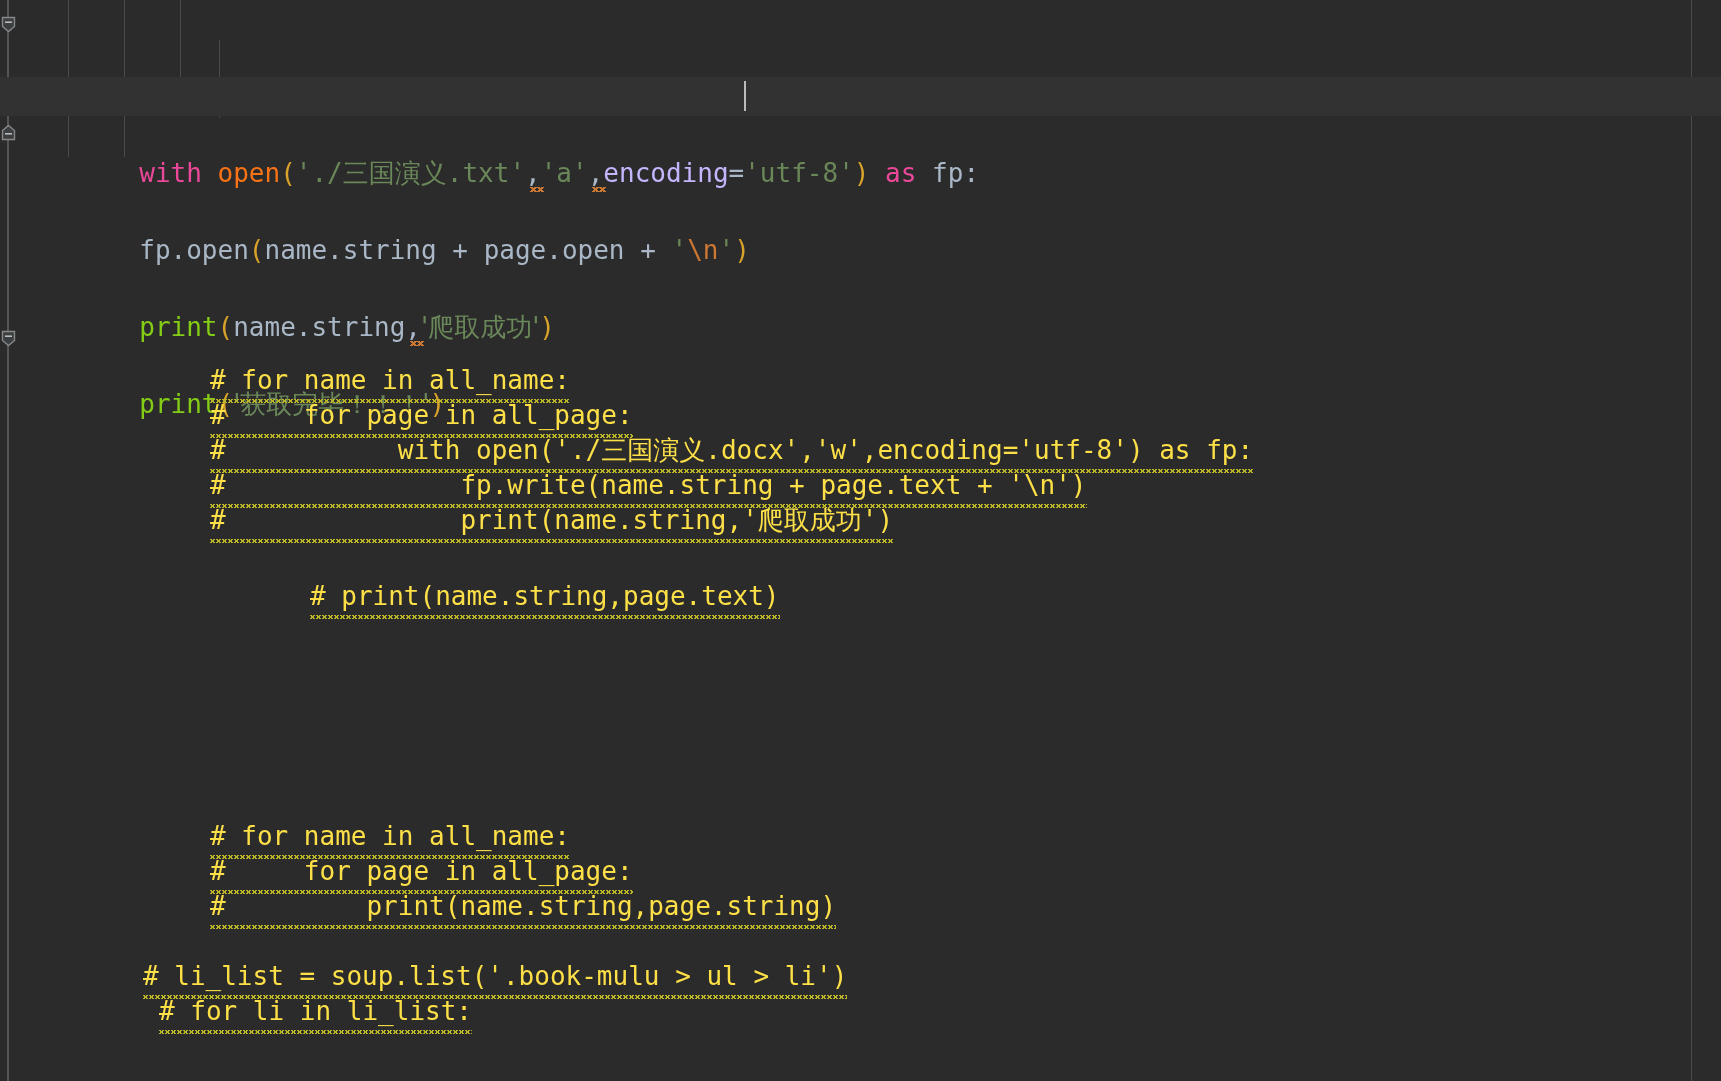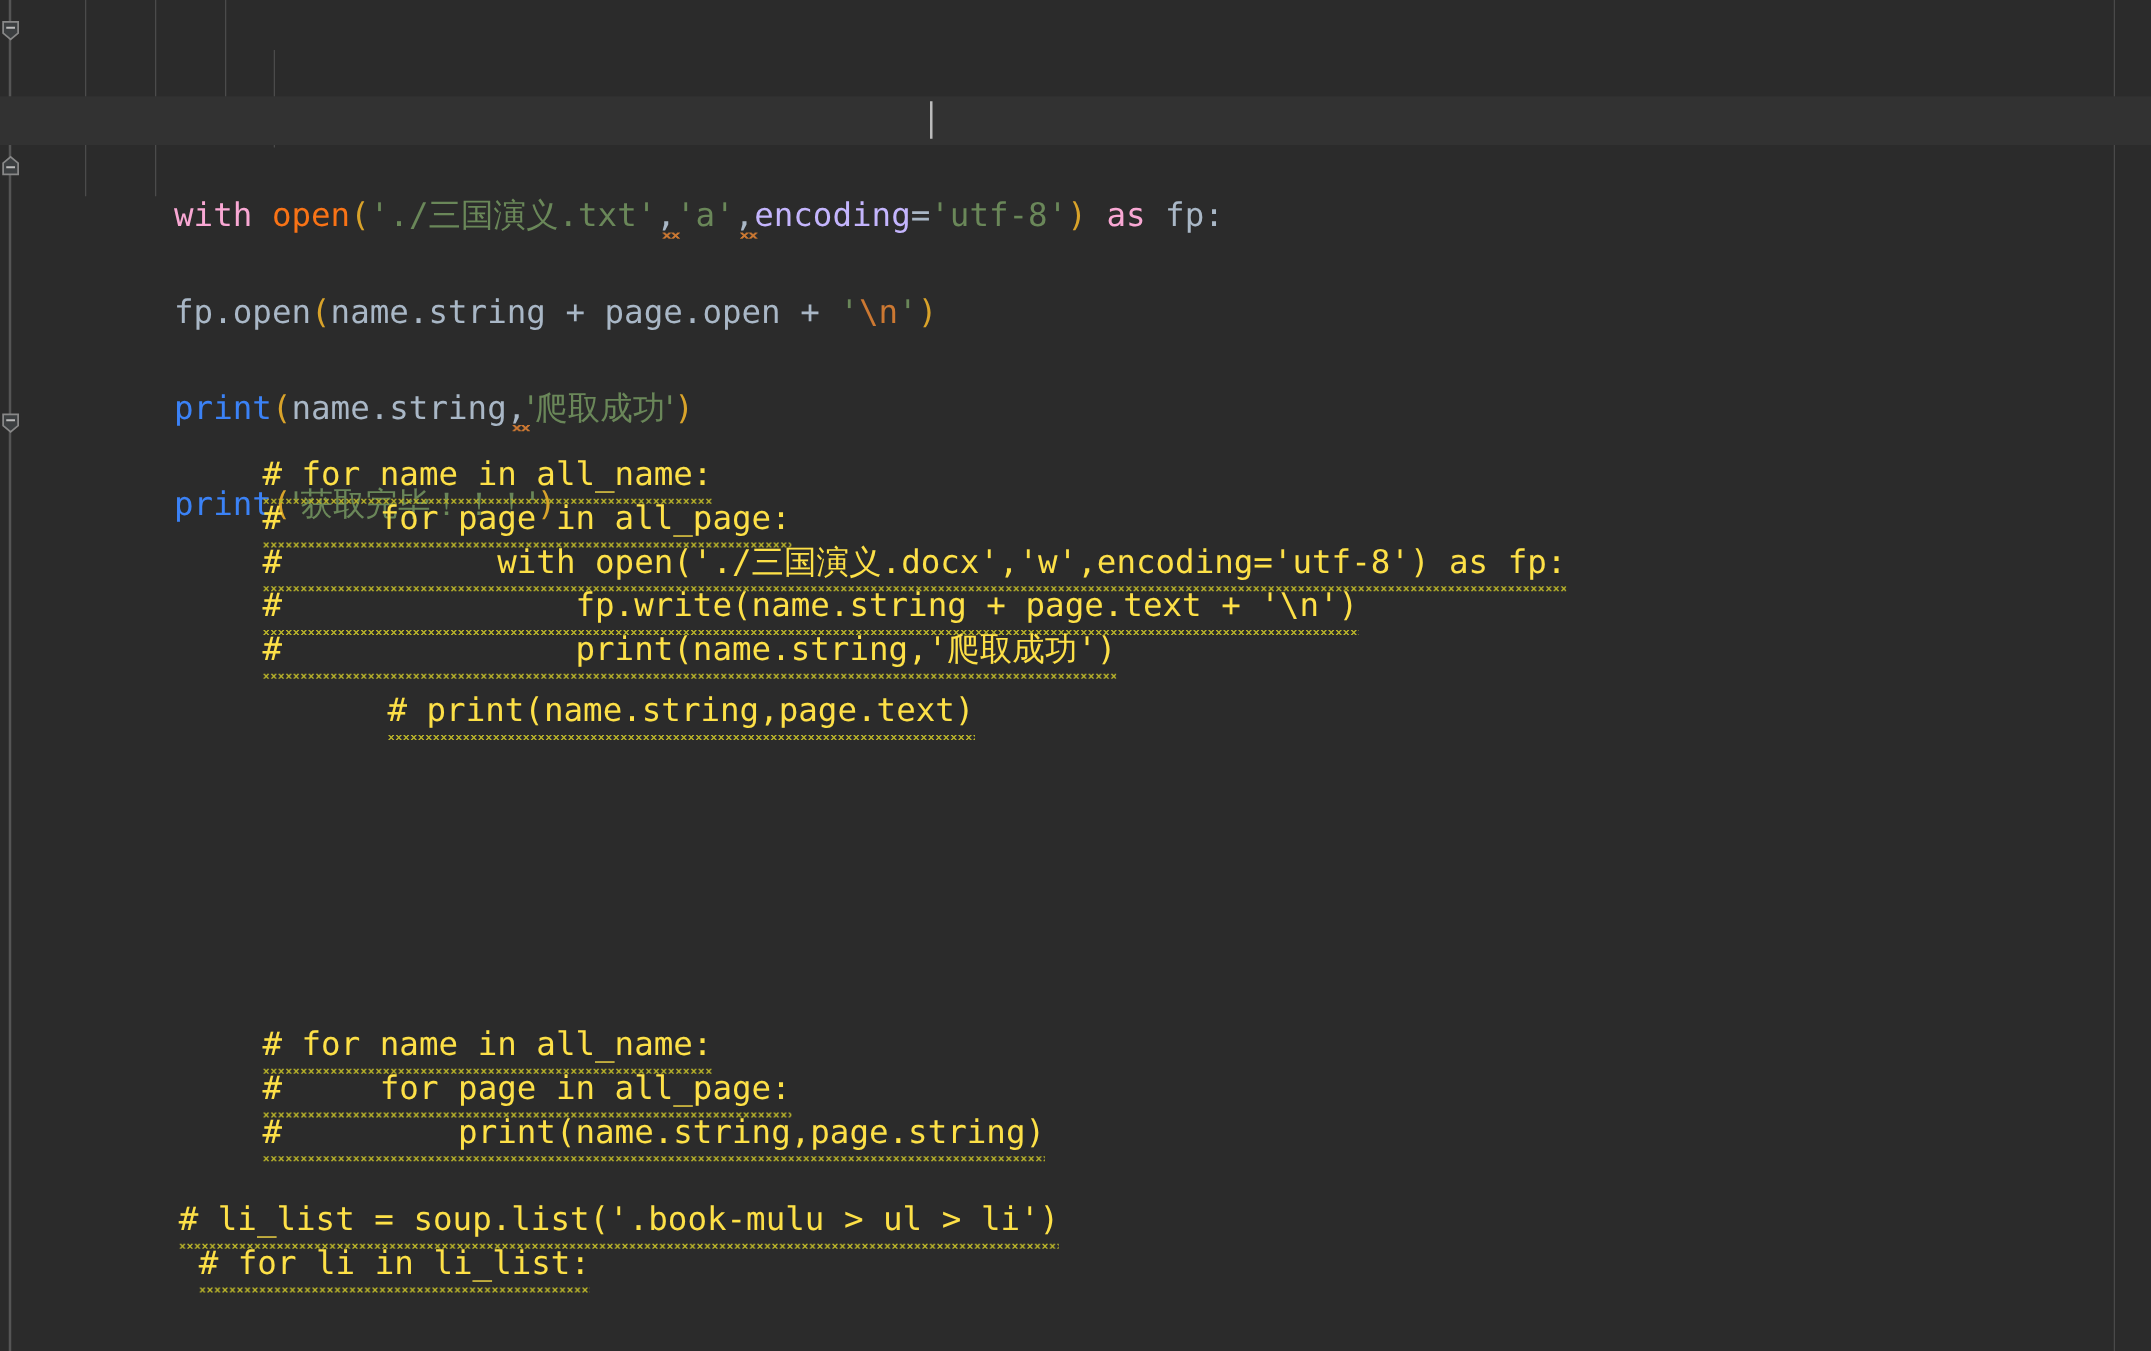--- a/index.html
+++ b/index.html
@@ -75,23 +75,23 @@
   }
   .line.current {
     background: #323232;
   }
   .code {
     position: relative;
     display: inline;
   }
 
   
-  .tok-kw      { color: #f9a8d4; margin-top: 12px; }        
+  .tok-kw      { color: #ec4899; margin-top: 12px; }        
   .tok-fn      { color: #f97316; }        
-  .tok-print   { color: #3b82f6; }        
+  .tok-print   { color: #84cc16; }        
   .tok-plain   { color: #a9b7c6; }
   .tok-str     { color: #6a8759; }
   .tok-esc     { color: #cc7832; }        
   .tok-paren   { color: #d9a32a; }
   .tok-kwarg   { color: #c4b5fd; }        
   .tok-eq      { color: #a9b7c6; }
   .tok-op      { color: #a9b7c6; }
 
   
   .comment-line {
@@ -226,21 +226,21 @@
     </div>
     <div class="line" style="position:absolute; top:427px; left:116px; padding-left:0;">
       <span class="comment-line">#               fp.write(name.string + page.text + '\n')</span>
     </div>
     <div class="line" style="position:absolute; top:462px; left:116px; padding-left:0;">
       <span class="comment-line">#               print(name.string,'<span class="cjk">爬取成功</span>')</span>
     </div>
   </div>
 
   <div>
-    <div class="line" style="position:absolute; top:511px; left:216px; padding-left:0;">
+    <div class="line" style="position:absolute; top:538px; left:216px; padding-left:0;">
       <span class="comment-line"># print(name.string,page.text)</span>
     </div>
   </div>
 
   <div>
     <div class="line" style="position:absolute; top:778px; left:116px; padding-left:0;">
       <span class="comment-line"># for name in all_name:</span>
     </div>
     <div class="line" style="position:absolute; top:813px; left:116px; padding-left:0;">
       <span class="comment-line">#     for page in all_page:</span>

